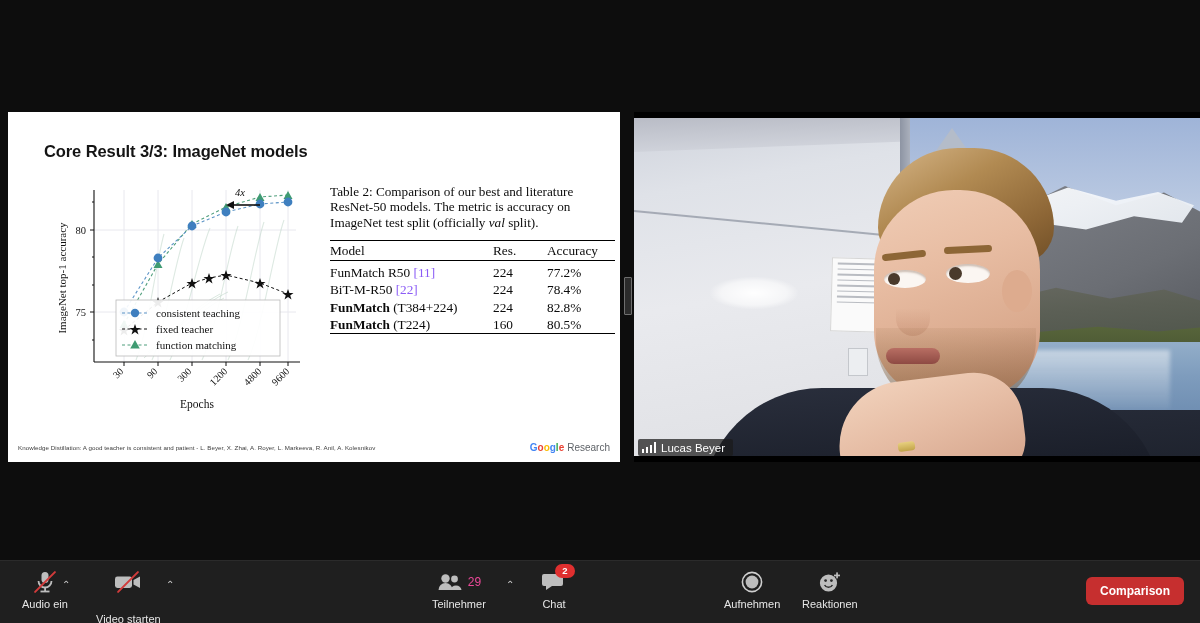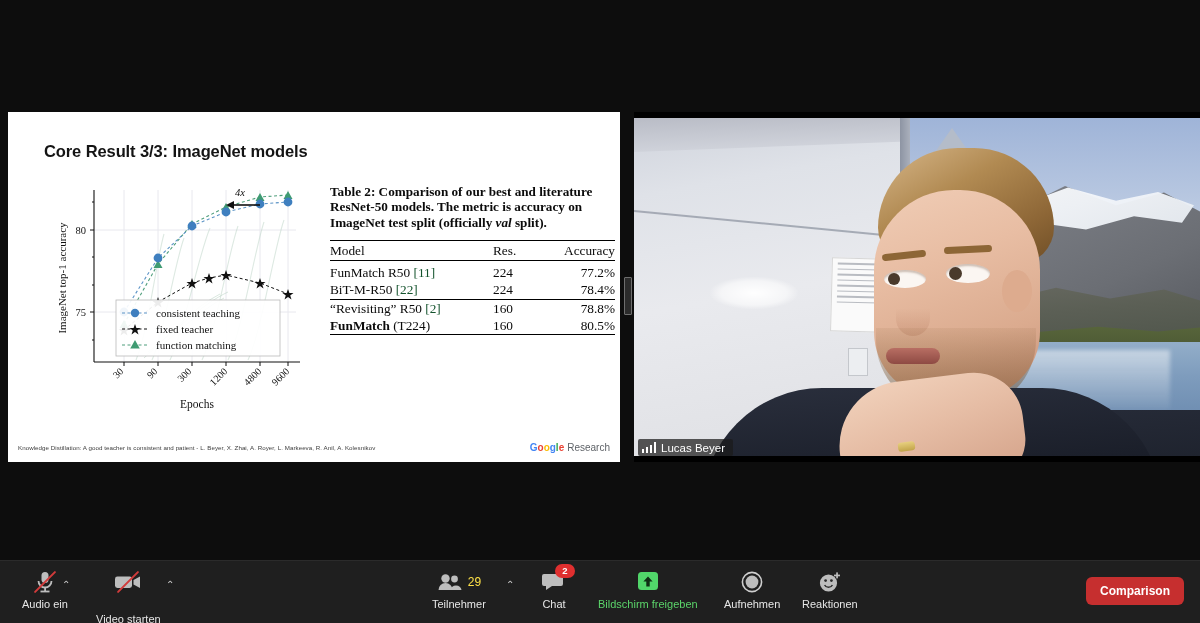--- a/index.html
+++ b/index.html
@@ -53,43 +53,42 @@
     position: absolute;
     left: 322px; top: 72px;
     width: 285px;
     font-family: "Liberation Serif", serif;
     color: #0b0b0b;
   }
   #table-caption {
     font-size: 13.2px;
     line-height: 15.3px;
     text-align: left;
-    font-weight: bold;
   }
   #table-caption .ital { font-style: italic; }
   table.paper-table {
     margin-top: 10px;
     border-collapse: collapse;
     width: 285px;
     font-size: 13.3px;
   }
   table.paper-table td, table.paper-table th {
     padding: 0.6px 0;
     text-align: left;
     font-weight: normal;
   }
   table.paper-table .c-res { text-align: left; width: 54px; }
-  table.paper-table .c-acc { text-align: right; width: 68px; }
+  table.paper-table .c-acc { text-align: left; width: 68px; }
   .rule-top td { border-top: 1.6px solid #000; padding-top: 3px; }
   .rule-head td { border-bottom: 0.9px solid #000; padding-bottom: 2.5px; }
   .hdr td { font-weight: bold; padding-top: 3px; }
   .hdr td.c-acc, .hdr td.c-res { font-weight: normal; }
   .rule-mid td { border-top: 0.9px solid #000; padding-top: 3.5px; }
   .rule-bot td { border-top: 1.6px solid #000; height: 2px; padding: 0; }
-  .ref { color: #14532d; }
+  .ref { color: #8b5cf6; }
   .bold { font-weight: bold; }
 
   
   #slide-footer {
     position: absolute;
     left: 0; bottom: 0;
     width: 612px; height: 22px;
     border-top: 0px;
   }
   #footer-text {
@@ -371,21 +370,21 @@
   }
   #share-label { color:#5bd46a; }
   #leave-btn {
     position:absolute; right:16px; top:16px;
     background:#c62f2f; color:#fff;
     border:none; border-radius:6px;
     padding:7px 14px; font-size:12px; font-weight:bold;
     font-family:"Liberation Sans", sans-serif;
     cursor:pointer;
   }
-  .pcount { color:#fde047; font-size:12px; margin-left:5px; }
+  .pcount { color:#ec4899; font-size:12px; margin-left:5px; }
 </style>
 </head>
 <body>
 
 <div id="app">
 
   <div id="stage">
 
     <div id="slide">
 
@@ -538,27 +537,27 @@
                   <span class="ref">[11]</span></td>
               <td class="c-res">224</td>
               <td class="c-acc">77.2%</td>
             </tr>
             <tr>
               <td><span>BiT-M-R50</span>
                   <span class="ref">[22]</span></td>
               <td class="c-res">224</td>
               <td class="c-acc">78.4%</td>
             </tr>
-
-            <tr class="rule-mid">
-              <td><span>“Revisiting” R50</span>
-                  <span class="ref">[2]</span></td>
-              <td class="c-res">160</td>
-              <td class="c-acc">78.8%</td>
+            <tr>
+              <td><span class="bold">FunMatch</span>
+                  <span>(T384+224)</span></td>
+              <td class="c-res">224</td>
+              <td class="c-acc bold">82.8%</td>
             </tr>
+
             <tr>
               <td><span class="bold">FunMatch</span>
                   <span>(T224)</span></td>
               <td class="c-res">160</td>
               <td class="c-acc bold">80.5%</td>
             </tr>
             <tr class="rule-bot">
                 <td colspan="3"></td>
               </tr>
           </tbody>
@@ -689,29 +688,20 @@
     <div class="tb-item" style="left:542px;">
       <div class="tb-icon">
         <svg width="24" height="22" viewBox="0 0 24 22">
           <path d="M2 3 h17 a2 2 0 0 1 2 2 v8 a2 2 0 0 1 -2 2 h-9 l-6 4 v-4 h-2 a2 2 0 0 1 -2 -2 v-8 a2 2 0 0 1 2 -2 z" fill="#bdbdbd"></path>
         </svg>
         <span class="badge">2</span>
       </div>
       <div class="tb-label">Chat</div>
     </div>
 
-    <div class="tb-item" style="left:598px;">
-      <div class="tb-icon">
-        <svg width="32" height="24" viewBox="0 0 32 24">
-          <rect x="6" y="2" width="20" height="18" rx="3.5" fill="#51d66a"></rect>
-          <path d="M16 6.5 l4.6 5 h-2.9 v5 h-3.4 v-5 h-2.9 z" fill="#0f2d14"></path>
-        </svg>
-      </div>
-      <div class="tb-label" id="share-label">Bildschirm freigeben</div>
-    </div>
 
     <div class="tb-item" style="left:724px;">
       <div class="tb-icon">
         <svg width="24" height="24" viewBox="0 0 24 24">
           <circle cx="12" cy="12" r="9.6" fill="none" stroke="#cfcfcf" stroke-width="1.6"></circle>
           <circle cx="12" cy="12" r="6.4" fill="#bdbdbd"></circle>
         </svg>
       </div>
       <div class="tb-label">Aufnehmen</div>
     </div>

